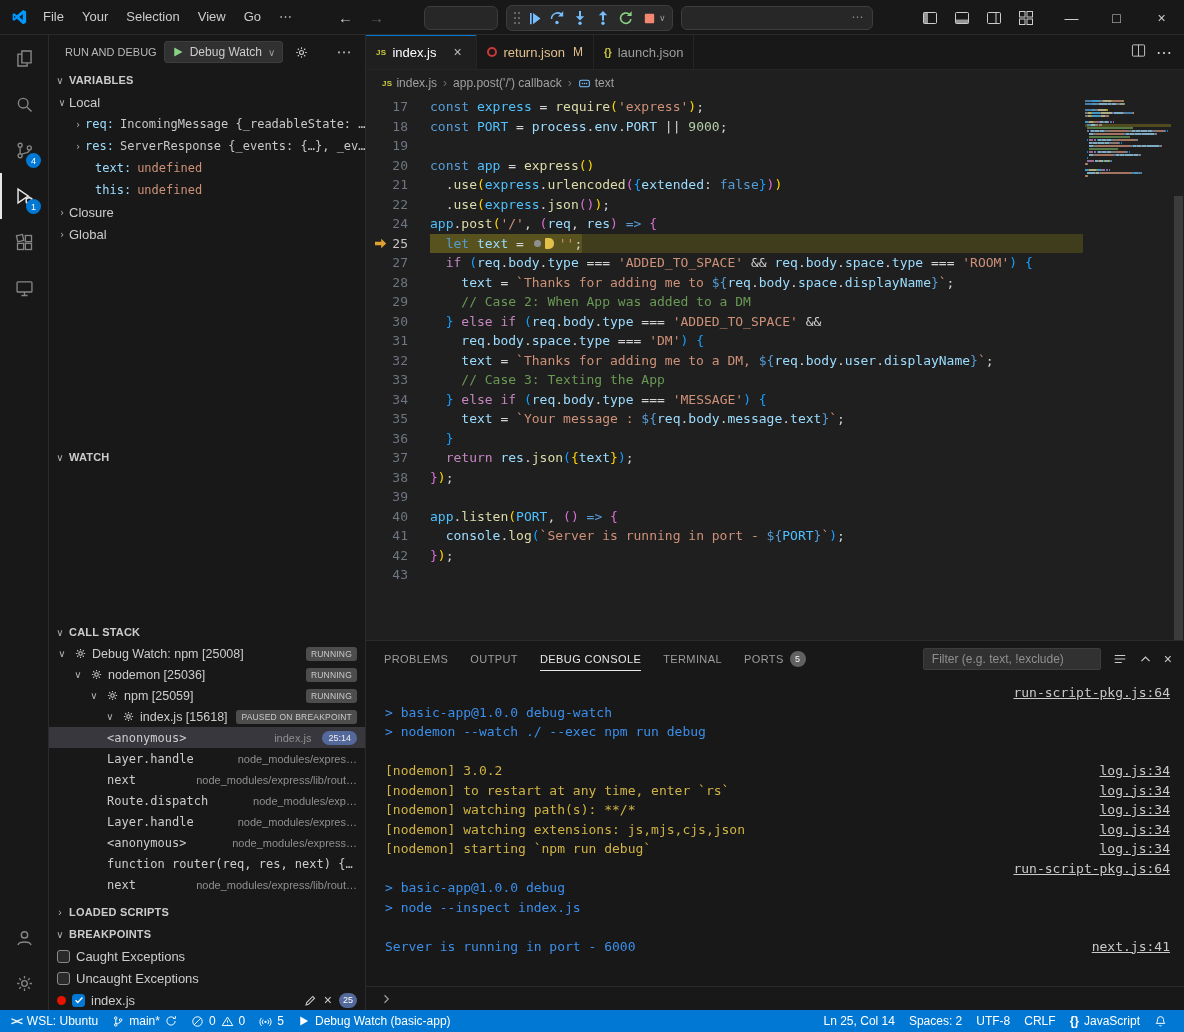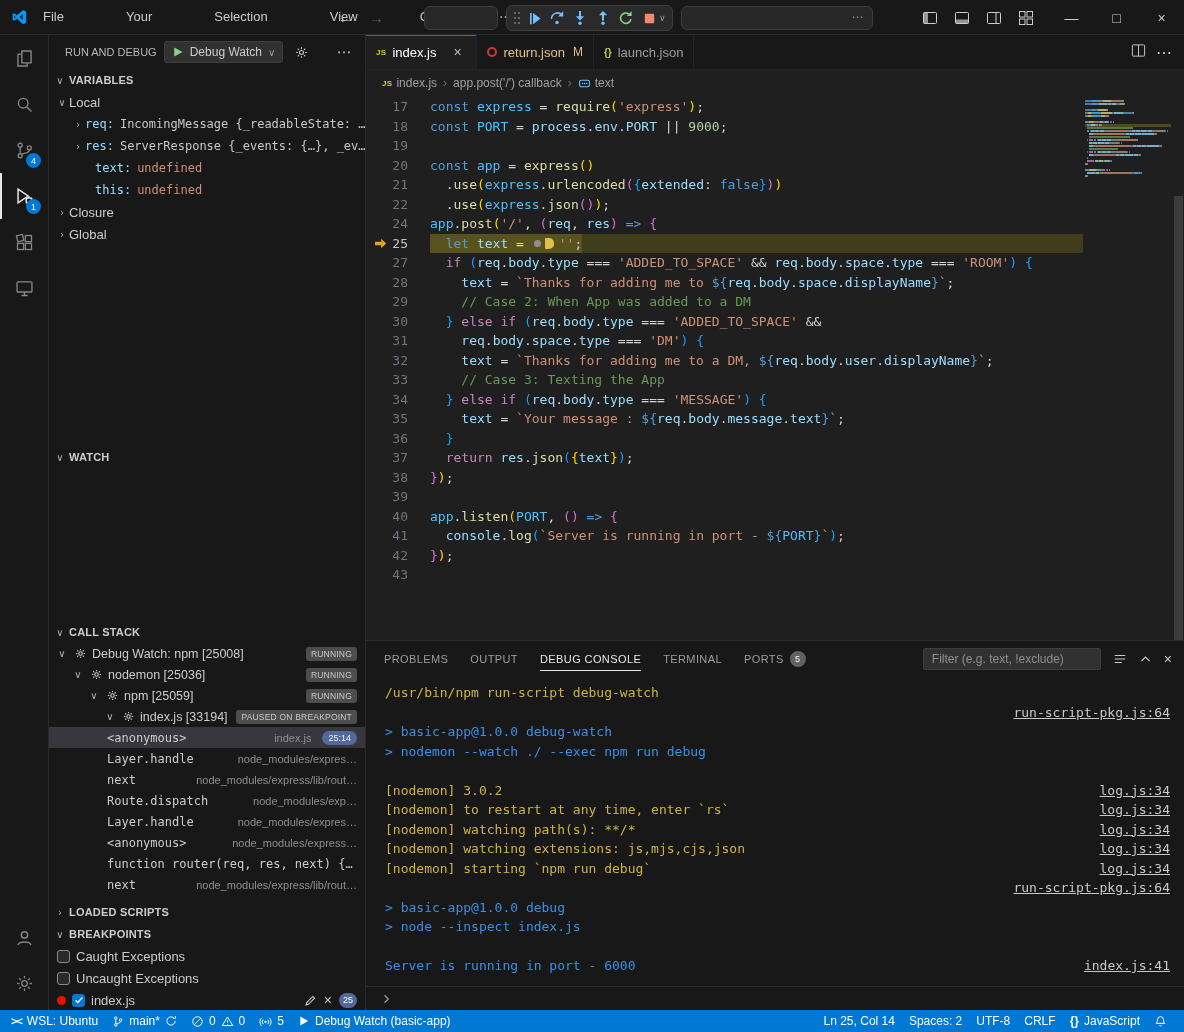--- a/index.html
+++ b/index.html
@@ -2,21 +2,21 @@
 <html><head>
 <meta charset="utf-8">
 <style>
 *{margin:0;padding:0;box-sizing:border-box;}
 html,body{width:1184px;height:1032px;overflow:hidden;}
 body{font-family:"Liberation Sans",sans-serif;background:#181818;color:#cccccc;}
 .window{width:1184px;height:1032px;display:flex;flex-direction:column;}
 
 .titlebar{flex:0 0 35px;display:flex;align-items:center;background:#181818;border-bottom:1px solid #2b2b2b;position:relative;font-size:13px;}
 .vscode-logo{margin:0 6px 0 10px;display:flex;}
-.menus{display:flex;align-items:center;gap:44px;}
+.menus{display:flex;align-items:center;}
 .menu-item{padding:0 9px;height:24px;line-height:24px;border-radius:5px;color:#cccccc;}
 .nav-arrows{position:absolute;left:338px;display:flex;gap:16px;font-size:15px;color:#cccccc;align-items:center;}
 .nav-fwd{color:#5f5f5f;}
 .tb-center{position:absolute;left:424px;top:5px;display:flex;gap:8px;align-items:center;}
 .cc-box{background:#272727;border:1px solid #3d3d3d;border-radius:6px;height:24px;}
 .cc-small{width:74px;}
 .cc-main{width:192px;position:relative;}
 .cc-kebab{position:absolute;right:8px;top:3px;color:#8a8a8a;font-size:12px;}
 .debug-toolbar{display:flex;align-items:center;gap:3px;background:#2a2a2a;border:1px solid #3d3d3d;border-radius:6px;height:26px;padding:0 6px;}
 .dt-btn{width:20px;height:20px;display:flex;align-items:center;justify-content:center;border-radius:4px;}
@@ -432,21 +432,21 @@
               <span class="cs-badge">RUNNING</span>
             </div>
             <div class="cs-row" style="padding-left: 54px;">
               <span class="twisty">∨</span>
               <span class="svgicon">
                 <svg width="13" height="13" viewBox="0 0 24 24" fill="none" stroke="currentColor" stroke-width="2">
                   <circle cx="12" cy="12" r="3.2"></circle>
                   <path d="M12 3.5v2.7M12 17.8v2.7M3.5 12h2.7M17.8 12h2.7M6 6l1.9 1.9M16.1 16.1L18 18M18 6l-1.9 1.9M7.9 16.1L6 18"></path>
                 </svg>
               </span>
-              <span class="cs-label">index.js [33194]</span>
+              <span class="cs-label">index.js [15618]</span>
               <span class="cs-badge">PAUSED ON BREAKPOINT</span>
             </div>
             <div class="cs-row cs-frame selected" style="padding-left: 58px;">
               <span class="cs-label">&lt;anonymous&gt;</span>
               <span class="cs-file">index.js</span>
               <span class="cs-linecol">25:14</span>
             </div>
             <div class="cs-row cs-frame" style="padding-left: 58px;">
               <span class="cs-label">Layer.handle</span>
               <span class="cs-file">node_modules/expres…</span>
@@ -917,35 +917,34 @@
               </span>
             <span class="panel-icon">
                 <svg width="13" height="13" viewBox="0 0 16 16" fill="none" stroke="currentColor" stroke-width="1.5">
                   <path d="M3 10l5-5 5 5"></path>
                 </svg>
               </span>
             <span class="panel-icon">×</span>
           </div>
         </div>
         <div class="console" id="console">
-            <div class="console-row"><span class="con-warn">/usr/bin/npm run-script debug-watch</span></div>
             <div class="console-row"><span> </span><span class="console-link">run-script-pkg.js:64</span></div>
             <div class="console-row"><span class="con-cmd">&gt; basic-app@1.0.0 debug-watch</span></div>
             <div class="console-row"><span class="con-cmd">&gt; nodemon --watch ./ --exec npm run debug</span></div>
             <div class="console-row"><span> </span></div>
             <div class="console-row"><span class="con-warn">[nodemon] 3.0.2</span><span class="console-link">log.js:34</span></div>
             <div class="console-row"><span class="con-warn">[nodemon] to restart at any time, enter `rs`</span><span class="console-link">log.js:34</span></div>
             <div class="console-row"><span class="con-warn">[nodemon] watching path(s): **/*</span><span class="console-link">log.js:34</span></div>
             <div class="console-row"><span class="con-warn">[nodemon] watching extensions: js,mjs,cjs,json</span><span class="console-link">log.js:34</span></div>
             <div class="console-row"><span class="con-warn">[nodemon] starting `npm run debug`</span><span class="console-link">log.js:34</span></div>
             <div class="console-row"><span> </span><span class="console-link">run-script-pkg.js:64</span></div>
             <div class="console-row"><span class="con-cmd">&gt; basic-app@1.0.0 debug</span></div>
             <div class="console-row"><span class="con-cmd">&gt; node --inspect index.js</span></div>
             <div class="console-row"><span> </span></div>
-            <div class="console-row"><span class="con-cmd">Server is running in port - 6000</span><span class="console-link">index.js:41</span></div>
+            <div class="console-row"><span class="con-cmd">Server is running in port - 6000</span><span class="console-link">next.js:41</span></div>
           </div>
         <div class="console-input">
           <span class="svgicon">
               <svg width="12" height="12" viewBox="0 0 16 16" fill="none" stroke="#9d9d9d" stroke-width="1.6">
                 <path d="M6 3l5 5-5 5"></path>
               </svg>
             </span>
         </div>
       </div>
     </div>

